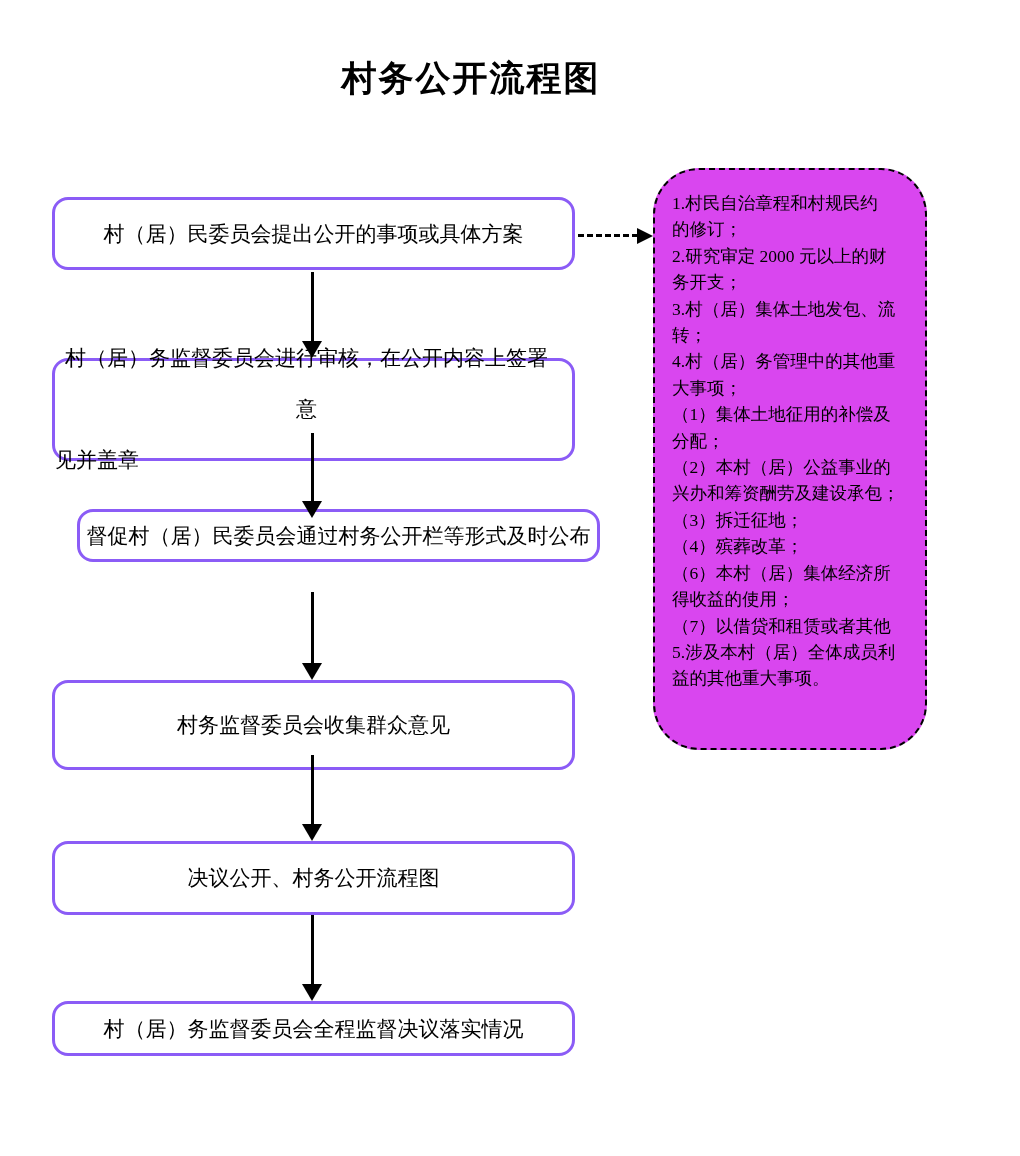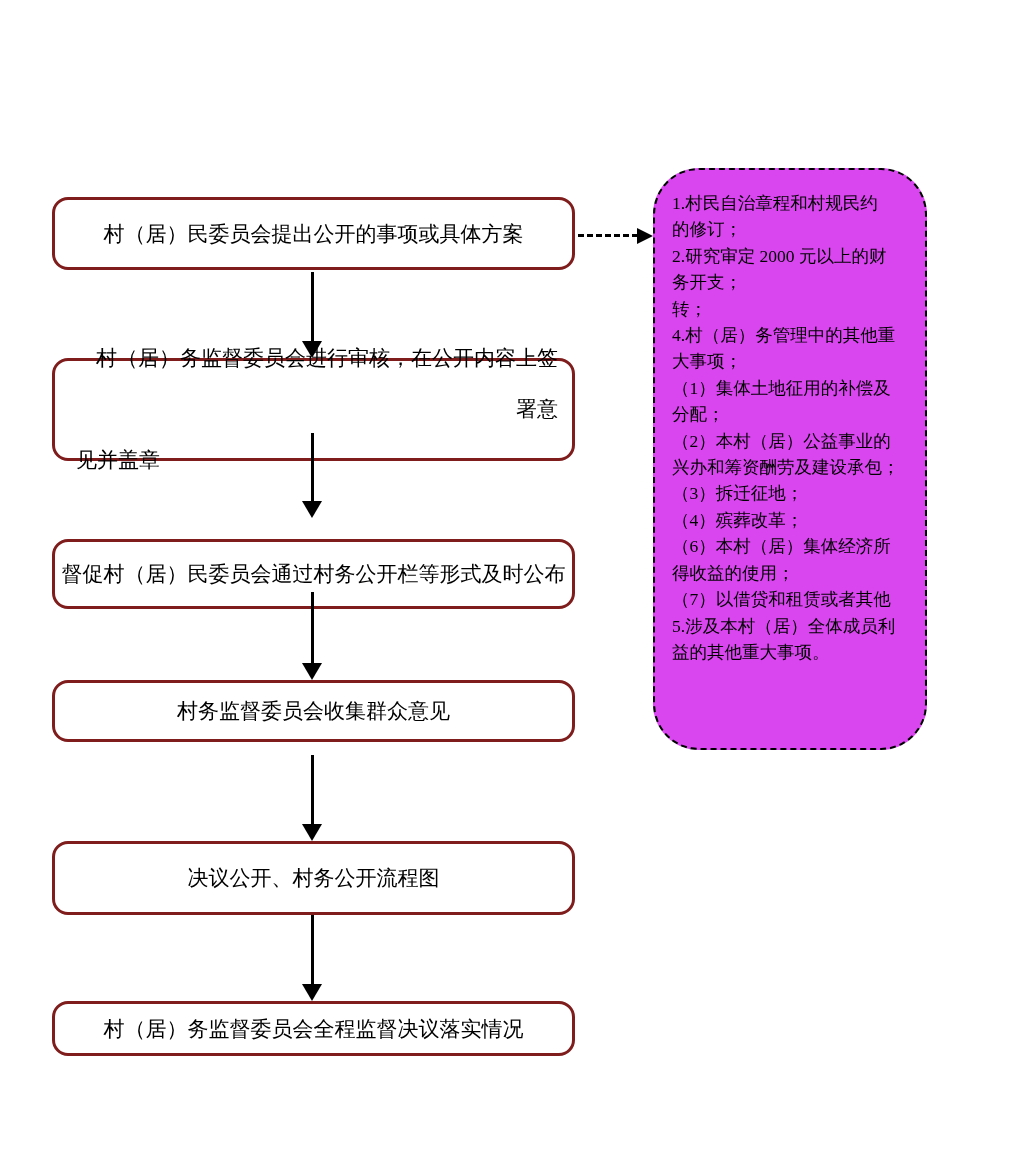--- a/index.html
+++ b/index.html
@@ -17,37 +17,37 @@
     left: 0; top: 55px; width: 942px;
     text-align: center;
     font-size: 35px;
     font-weight: bold;
     letter-spacing: 2px;
   }
   .fbox {
     position: absolute;
     left: 52px;
     width: 523px;
-    border: 3px solid #7f1d1d;
+    border: 3px solid #8b5cf6;
     border-radius: 16px;
     background: #ffffff;
     box-sizing: border-box;
     display: flex;
     flex-direction: column;
     justify-content: center;
     font-size: 21px;
     z-index: 2;
   }
   .fbox.center { align-items: center; text-align: center; }
-  .fbox.leftal { align-items: flex-start; text-align: right; padding-left: 21px; padding-right: 14px; }
+  .fbox.leftal { align-items: flex-start; text-align: center; padding-right: 14px; }
   .b1 { top: 197px; height: 73px; }
   .b2 { top: 358px; height: 103px; }
   .b2 .ln { line-height: 51px; }
-  .b3 { top: 539px; height: 70px; }
-  .b4 { top: 680px; height: 62px; font-family: Liberation Mono, monospace; }
+  .b3 { top: 509px; height: 53px; margin-left: 25px; }
+  .b4 { top: 680px; height: 90px; font-family: Liberation Mono, monospace; }
   .b5 { top: 841px; height: 74px; }
   .b6 { top: 1001px; height: 55px; }
   .varrow {
     position: absolute;
     left: 311px;
     width: 3px;
     background: #000000;
     z-index: 3;
   }
   .vhead {
@@ -91,20 +91,21 @@
     font-size: 17.5px;
     line-height: 26.4px;
   }
   .sline { white-space: nowrap; }
 </style>
 </head>
 <body>
 
 <div class="canvas">
 
+  <div class="title">村务公开流程图</div>
 
   <div class="fbox b1 center">
     <div class="ln">村（居）民委员会提出公开的事项或具体方案</div>
   </div>
 
   <div class="fbox b2 leftal">
     <div class="ln">村（居）务监督委员会进行审核，在公开内容上签署意</div>
     <div class="ln">见并盖章</div>
   </div>
 
@@ -140,20 +141,21 @@
   <div class="vhead a5h"></div>
 
   <div class="dline"></div>
   <div class="dhead"></div>
 
   <div class="sidebox">
     <div class="sline">1.村民自治章程和村规民约</div>
     <div class="sline">的修订；</div>
     <div class="sline">2.研究审定 2000 元以上的财</div>
     <div class="sline">务开支；</div>
+    <div class="sline">3.村（居）集体土地发包、流</div>
     <div class="sline">转；</div>
     <div class="sline">4.村（居）务管理中的其他重</div>
     <div class="sline">大事项；</div>
     <div class="sline">（1）集体土地征用的补偿及</div>
     <div class="sline">分配；</div>
     <div class="sline">（2）本村（居）公益事业的</div>
     <div class="sline">兴办和筹资酬劳及建设承包；</div>
     <div class="sline">（3）拆迁征地；</div>
     <div class="sline">（4）殡葬改革；</div>
     <div class="sline">（6）本村（居）集体经济所</div>

